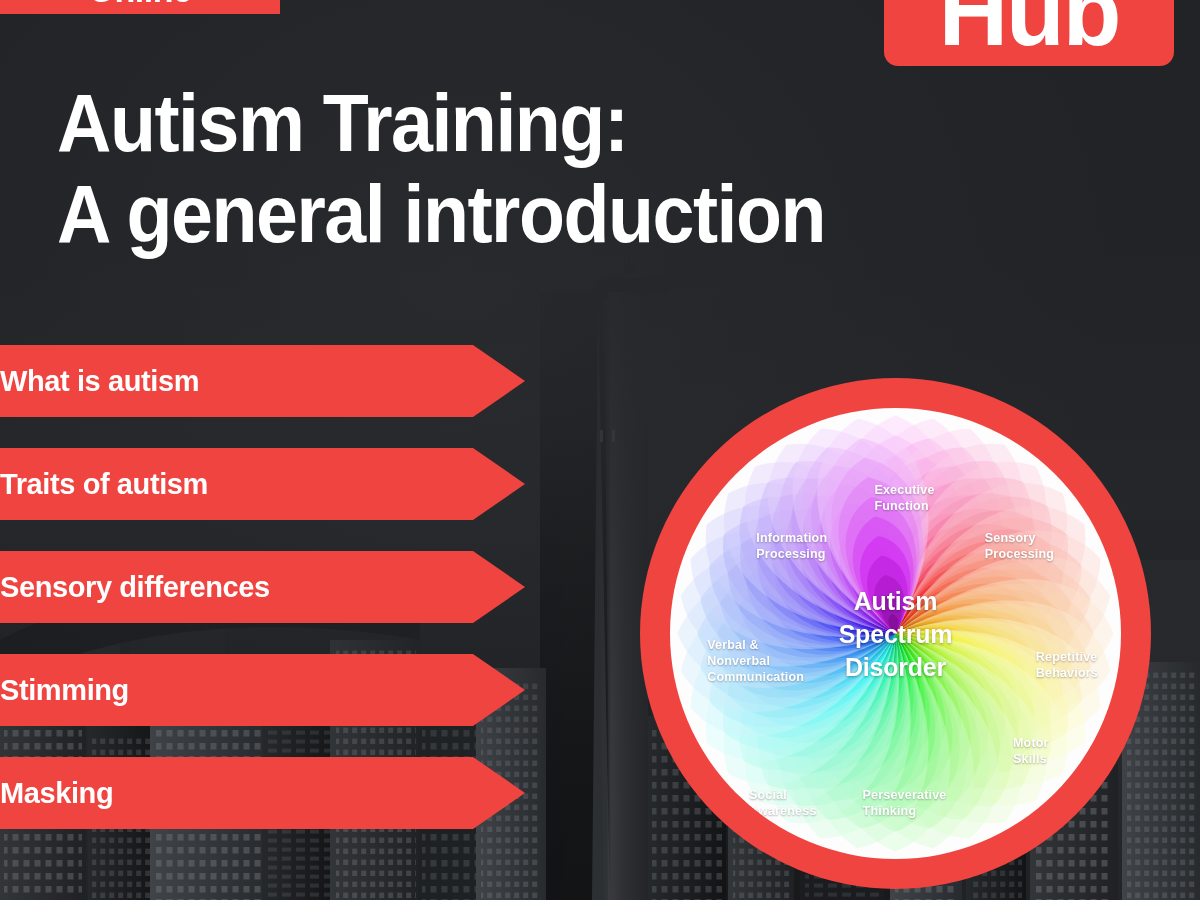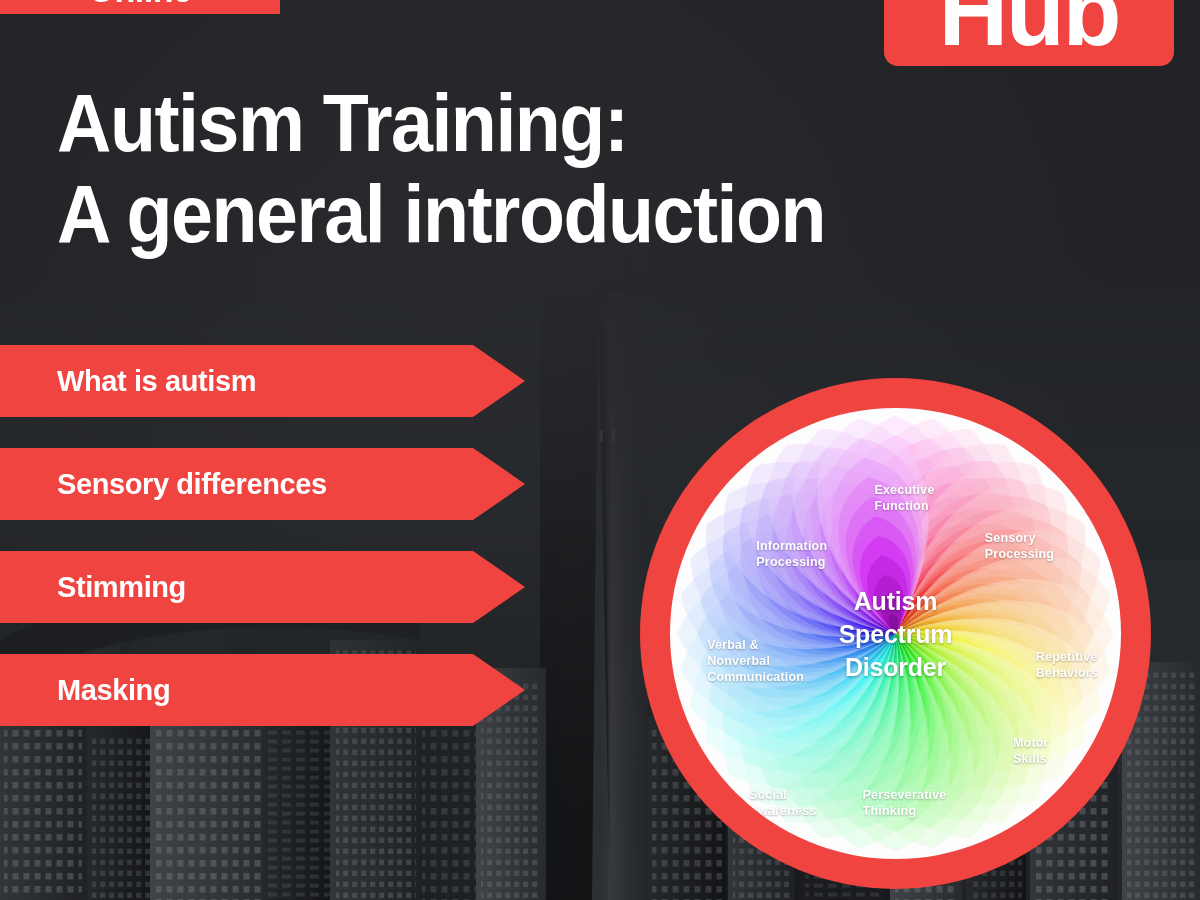--- a/index.html
+++ b/index.html
@@ -66,21 +66,20 @@
     position:absolute; left:0; top:345px;
     width:560px;
   }
   .nav-item{
     position:relative;
     width:525px; height:72px;
     margin-bottom:31px;
     background:#ef4440;
     color:#fff;
     display:flex; align-items:center;
-    padding-left:57px;
     font-size:29px; font-weight:700;
     letter-spacing:-0.4px;
     -webkit-clip-path: polygon(0 0, 473px 0, 525px 50%, 473px 100%, 0 100%);
     clip-path: polygon(0 0, 473px 0, 525px 50%, 473px 100%, 0 100%);
   }
   .nav-item:last-child{ margin-bottom:0; }
 
   
   #wheel{
     position:absolute;
@@ -249,20 +248,23 @@
 </div>
 
 <h1 id="title">Autism Training:
 A general introduction</h1>
 
 <nav id="nav">
   <div class="nav-item">
     <span>What is autism</span>
   </div>
   <div class="nav-item">
+    <span>Traits of autism</span>
+  </div>
+  <div class="nav-item">
     <span>Sensory differences</span>
   </div>
   <div class="nav-item">
     <span>Stimming</span>
   </div>
   <div class="nav-item">
     <span>Masking</span>
   </div>
 </nav>
 
@@ -1541,16 +1543,16 @@
 Behaviors</div>
       <div class="wheel-label" style="left: 80%; top: 76%;">Motor
 Skills</div>
       <div class="wheel-label" style="left: 52%; top: 87.5%;">Perseverative
 Thinking</div>
       <div class="wheel-label" style="left: 25%; top: 77%; margin-top: 48px;">Social
 Awareness</div>
       <div class="wheel-label" style="left: 19%; top: 56%;">Verbal &amp;
 Nonverbal
 Communication</div>
-      <div class="wheel-label" style="left: 27%; top: 30.5%; margin-top: 8px;">Information
+      <div class="wheel-label" style="left: 27%; top: 30.5%;">Information
 Processing</div>
     </div>
 </div>
 
 </body></html>

